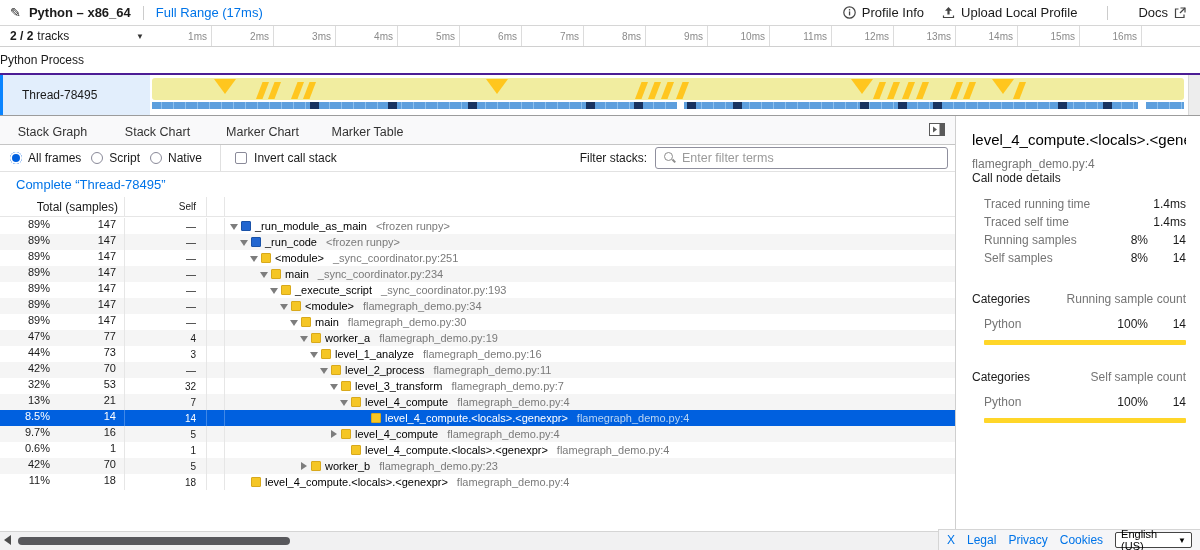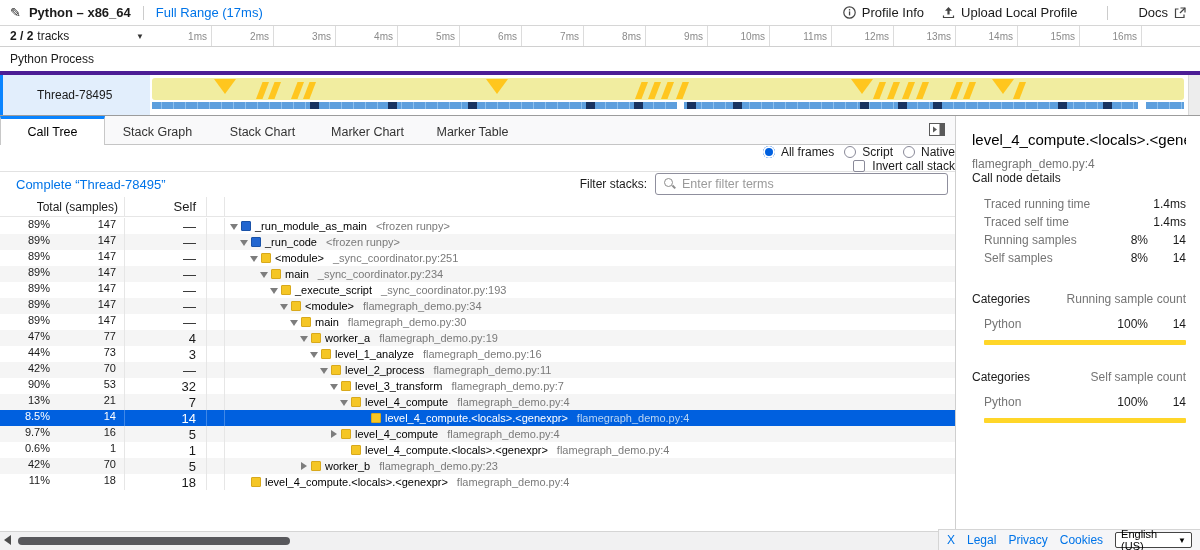--- a/index.html
+++ b/index.html
@@ -27,39 +27,39 @@
          border-bottom:1px solid #d0d0d0;display:flex;}
   .ruler-left{width:150px;display:flex;align-items:center;padding:0 6px 0 10px;font-size:12px;}
   .tracks-word{margin-left:4px;color:#1a1a1a;font-weight:normal;}
   .tracks-count{font-weight:bold;}
   .dd-arrow{margin-left:auto;font-size:8px;color:#333;}
   .ticks{display:flex;flex:0 0 auto;justify-content:center;}
   .tick{width:62px;border-right:1px solid #dcdcdc;font-size:10px;color:#8a8a8a;
         display:flex;align-items:center;justify-content:flex-end;padding-right:4px;}
   
   .process-row{position:absolute;left:0;top:47px;width:1200px;height:28px;background:#fff;
-               border-bottom:4px solid #4c1d95;display:flex;align-items:center;
-               padding-left:10px;font-size:12px;}
+               border-bottom:2px solid #4c1d95;display:flex;align-items:center;
+               padding-left:0;font-size:12px;}
   .thread-row{position:absolute;left:0;top:75px;width:1200px;height:41px;background:#fff;
               border-bottom:1px solid #9c9c9c;display:flex;}
   .thread-label{width:150px;background:#e2eefc;border-left:3px solid var(--accent);
-                display:flex;align-items:center;padding-left:34px;font-size:12px;}
+                display:flex;align-items:center;padding-left:19px;font-size:12px;}
   .thread-canvas{position:relative;flex:1;}
   .track-right-strip{position:absolute;right:0;top:0;width:12px;height:40px;background:#ededed;border-left:1px solid #d9d9d9;}
   
   .tab-strip{position:absolute;left:0;top:116px;width:955px;height:29px;background:#f9f9fa;
              border-bottom:1px solid #c5c5c5;display:flex;align-items:stretch;}
   .tab{min-width:105px;padding:0 16px;display:flex;align-items:center;justify-content:center;
        font-size:12.5px;color:#333;border-top:3px solid transparent;cursor:pointer;}
   .tab.sel{background:#fff;border-top-color:var(--accent);border-left:1px solid #c8c8c8;
            border-right:1px solid #c8c8c8;margin-bottom:-1px;color:#000;}
   .panel-toggle{position:absolute;right:9px;top:7px;width:17px;height:14px;cursor:pointer;}
   
   .filter-row{position:absolute;left:0;top:145px;width:955px;height:27px;background:#fff;
-              border-bottom:1px solid #e2e2e2;display:flex;align-items:flex-end;font-size:12px;flex-direction:column;}
+              border-bottom:1px solid #e2e2e2;display:flex;align-items:center;font-size:12px;}
   .rad-wrap{display:flex;align-items:center;gap:6px;margin-left:10px;cursor:pointer;}
   .rad{width:12px;height:12px;border-radius:50%;border:1px solid #8a8a99;background:#fff;}
   .rad.on{border:none;background:var(--selection);box-shadow:inset 0 0 0 2px #fff,inset 0 0 0 6px var(--selection);}
   .fsep{width:1px;height:26px;background:#e0e0e0;margin:0 14px 0 18px;}
   .chk{width:12px;height:12px;border:1px solid #8a8a99;border-radius:2px;background:#fff;}
   .chk-wrap{display:flex;align-items:center;gap:7px;cursor:pointer;}
   .filter-right{margin-left:auto;display:flex;align-items:center;gap:8px;padding-right:7px;}
   .search-box{position:relative;width:293px;height:22px;}
   .search-box input{width:100%;height:100%;border:1px solid #8f8f9d;border-radius:3px;
                     font-size:12.5px;padding:0 6px 0 26px;color:#333;outline:none;
@@ -78,21 +78,21 @@
       display:flex;align-items:center;justify-content:flex-end;}
   .c3{width:18px;border-right:1px solid #e6e6e6;height:100%;}
   .ctree{flex:1;display:flex;align-items:center;height:100%;overflow:hidden;white-space:nowrap;}
   .thead .c1{justify-content:flex-end;padding-right:6px;}
   .rows{position:absolute;left:0;top:218px;width:955px;}
   .trow{display:flex;height:16px;font-size:11px;align-items:stretch;cursor:default;}
   .trow.stripe{background:#f5f5f5;}
   .trow .c1{display:flex;align-items:flex-start;}
   .pct{width:50px;text-align:right;}
   .smp{flex:1;text-align:right;padding-right:8px;}
-  .c2,.trow .c2{font-size:13px;}
+  .c2,.trow .c2{font-size:10px;}
   .tw{width:13px;height:16px;position:relative;flex:0 0 13px;}
   .tw.open::before{content:"";position:absolute;left:2px;top:6px;border-left:4.5px solid transparent;
                    border-right:4.5px solid transparent;border-top:6px solid #7d7d7d;}
   .tw.closed::before{content:"";position:absolute;left:3px;top:4px;border-top:4.5px solid transparent;
                      border-bottom:4.5px solid transparent;border-left:6px solid #7d7d7d;}
   .sq{width:10px;height:10px;flex:0 0 10px;margin-right:4px;border-radius:1px;}
   .sq.yellow{background:var(--python-yellow);border:1px solid #d8a91c;}
   .sq.blue{background:var(--runpy-blue);border:1px solid #1a52a8;}
   .fname{color:#000;text-align:right;}
   .floc{color:#7a7a7a;margin-left:9px;}
@@ -247,21 +247,20 @@
       </g>
       <rect x="527" y="27" width="7" height="7" fill="#fff"></rect>
       <rect x="988" y="27" width="8" height="7" fill="#fff"></rect>
     </svg>
     <div class="track-right-strip"></div>
   </div>
 </div>
 
 <div class="tab-strip">
   <div style="position:relative;display:flex;flex:1;" id="tabs-host">
-      <div class="tab sel">Call Tree</div>
       <div class="tab">Stack Graph</div>
       <div class="tab">Stack Chart</div>
       <div class="tab">Marker Chart</div>
       <div class="tab">Marker Table</div>
     </div>
   <span class="panel-toggle">
     <svg width="17" height="14" viewBox="0 0 17 14">
       <rect x="0.5" y="0.5" width="15" height="12" fill="#fff" stroke="#5a5a5a"></rect>
       <rect x="10.5" y="0.5" width="5" height="12" fill="#5a5a5a"></rect>
       <path d="M4 3.5 L8 6.5 L4 9.5 Z" fill="#5a5a5a"></path>
@@ -442,21 +441,21 @@
       <div class="c3"></div>
       <div class="ctree" style="padding-left: 93px;">
         <div class="tw open"></div>
         <div class="sq yellow"></div>
         <div class="fname">level_2_process</div>
         <div class="floc">flamegraph_demo.py:11</div>
       </div>
     </div>
     <div class="trow">
       <div class="c1">
-        <div class="pct">90%</div>
+        <div class="pct">32%</div>
         <div class="smp">53</div>
       </div>
       <div class="c2">32</div>
       <div class="c3"></div>
       <div class="ctree" style="padding-left: 103px;">
         <div class="tw open"></div>
         <div class="sq yellow"></div>
         <div class="fname">level_3_transform</div>
         <div class="floc">flamegraph_demo.py:7</div>
       </div>

